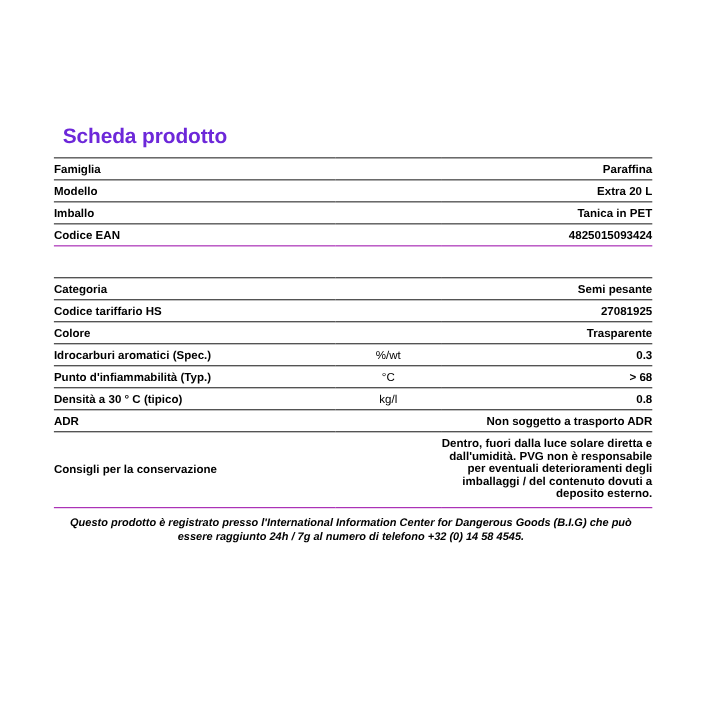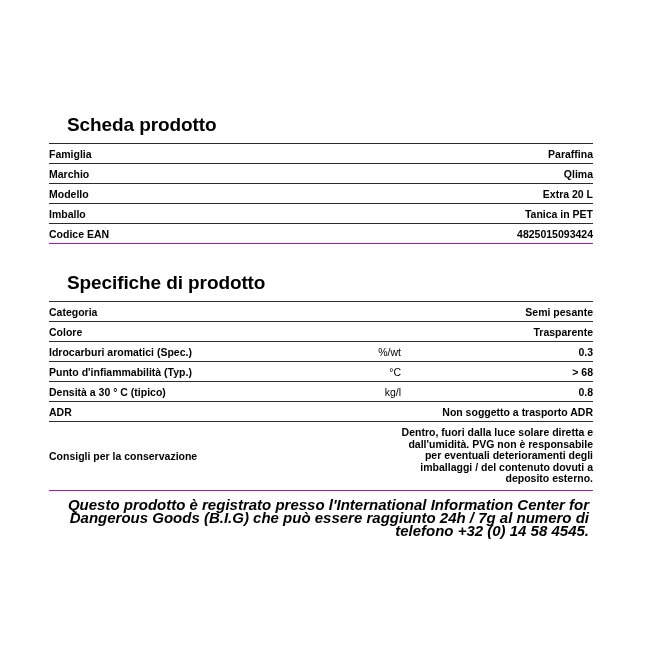--- a/index.html
+++ b/index.html
@@ -34,22 +34,22 @@
 
   
   .section { margin: 0; }
   .section + .section { margin-top: 28px; }
 
   .section-title {
     font-size: 19px;
     font-weight: bold;
     line-height: 22px;
     letter-spacing: -0.1px;
-    margin: 0 0 7px 18px;
-    color: #000000;
+    margin: 0 0 7px 8px;
+    color: #6d28d9;
   }
 
   
   table.spec {
     width: 100%;
     border-collapse: collapse;
     table-layout: fixed;
     font-size: 10.5px;
   }
   table.spec td {
@@ -64,68 +64,63 @@
   td.c-label {
     width: 256px;
     font-weight: bold;
     text-align: left;
     padding: 4px 4px 4px 2px;
     line-height: 12px;
   }
   td.c-unit {
     width: 96px;
     font-weight: normal;
-    text-align: right;
+    text-align: center;
     padding: 4px 4px 4px 0;
     line-height: 12px;
   }
   td.c-value {
     font-weight: bold;
     text-align: right;
     padding: 4px 1px 4px 4px;
     line-height: 12px;
   }
   td.c-value.wrap {
     line-height: 11.5px;
     padding-top: 5px;
     padding-bottom: 5px;
   }
   tr.tall td { height: 19px; }
 
   
   .footnote {
     margin-top: 7px;
-    font-size: 15px;
+    font-size: 10px;
     font-style: italic;
     font-weight: bold;
     line-height: 13px;
-    text-align: right;
+    text-align: center;
     width: 540px;
   }
 </style>
 </head>
 <body>
 
 <div class="page">
   <div class="sheet">
 
     <div class="section">
       <h1 class="section-title">Scheda prodotto</h1>
 
       <table class="spec">
         <tbody>
           <tr class="tall">
             <td class="c-label">Famiglia</td>
             <td class="c-unit"></td>
             <td class="c-value">Paraffina</td>
-          </tr>
-          <tr class="tall">
-            <td class="c-label">Marchio</td>
-            <td class="c-unit"></td>
-            <td class="c-value">Qlima</td>
           </tr>
           <tr class="tall">
             <td class="c-label">Modello</td>
             <td class="c-unit"></td>
             <td class="c-value">Extra 20 L</td>
           </tr>
           <tr class="tall">
             <td class="c-label">Imballo</td>
             <td class="c-unit"></td>
             <td class="c-value">Tanica in PET</td>
@@ -133,28 +128,32 @@
           <tr class="tall">
             <td class="c-label">Codice EAN</td>
             <td class="c-unit"></td>
             <td class="c-value">4825015093424</td>
           </tr>
         </tbody>
       </table>
     </div>
 
     <div class="section">
-      <h1 class="section-title">Specifiche di prodotto</h1>
 
       <table class="spec">
         <tbody>
           <tr class="tall">
             <td class="c-label">Categoria</td>
             <td class="c-unit"></td>
             <td class="c-value">Semi pesante</td>
+          </tr>
+          <tr class="tall">
+            <td class="c-label">Codice tariffario HS</td>
+            <td class="c-unit"></td>
+            <td class="c-value">27081925</td>
           </tr>
           <tr class="tall">
             <td class="c-label">Colore</td>
             <td class="c-unit"></td>
             <td class="c-value">Trasparente</td>
           </tr>
           <tr class="tall">
             <td class="c-label">Idrocarburi aromatici (Spec.)</td>
             <td class="c-unit">%/wt</td>
             <td class="c-value">0.3</td>

